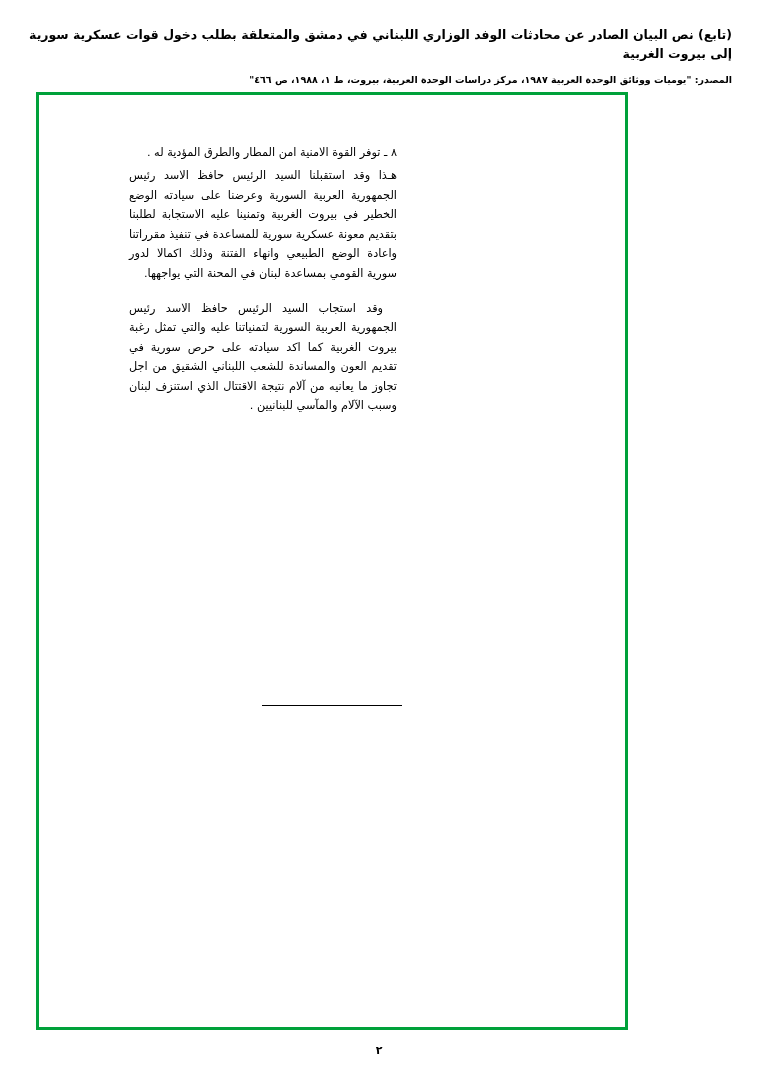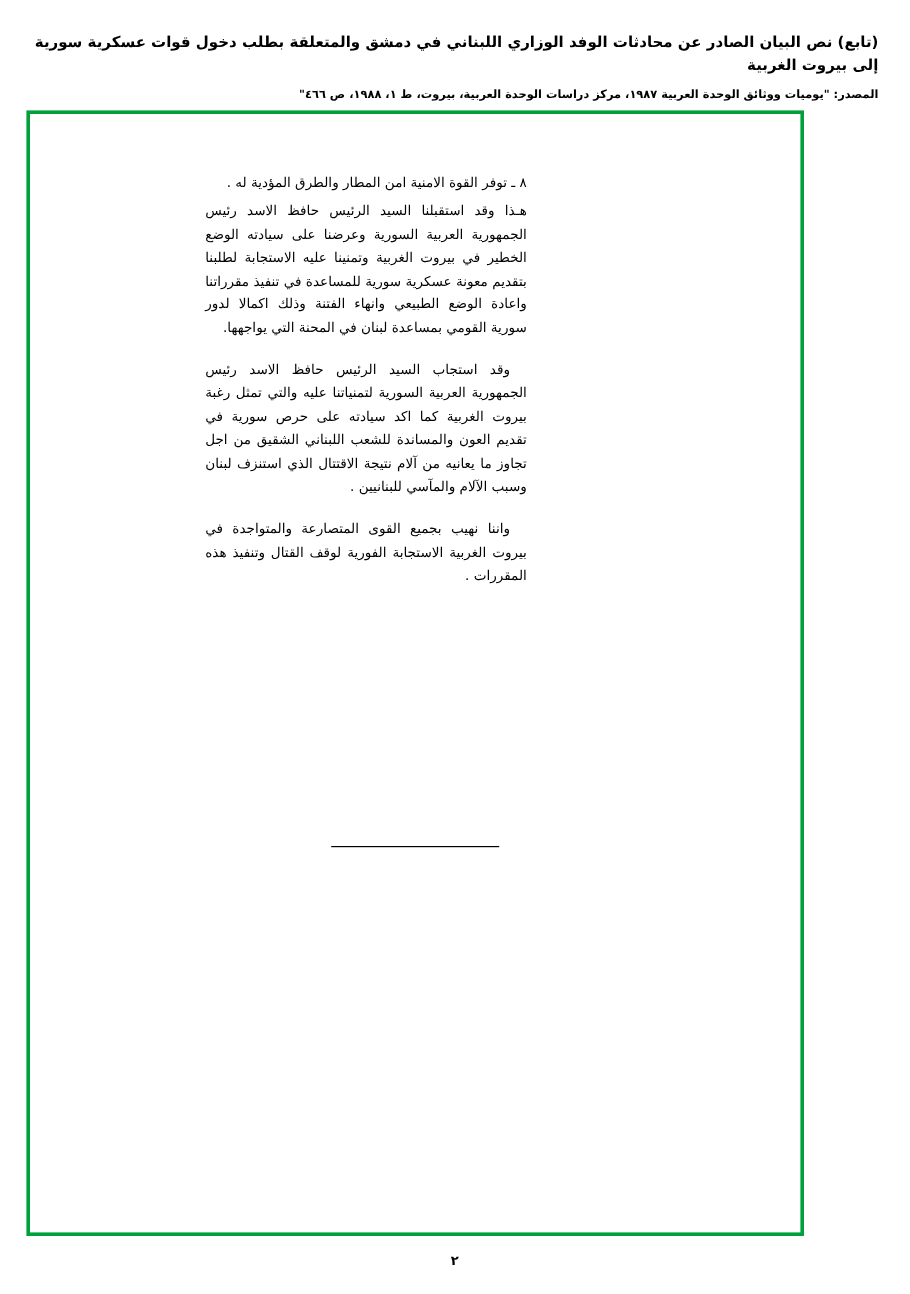--- a/index.html
+++ b/index.html
@@ -39,23 +39,23 @@
     font-family: "DejaVu Sans", sans-serif;
     font-weight: bold;
     font-size: 9.5px;
     line-height: 1.4;
     color: #000;
     direction: rtl;
     margin: 0;
   }
   .frame {
     position: absolute;
-    left: 22px;
+    left: 36px;
     top: 92px;
-    width: 648px;
+    width: 592px;
     height: 938px;
     border: 3px solid #00a13a;
     box-sizing: border-box;
     background: #ffffff;
   }
   .content {
     position: absolute;
     right: 228px;
     top: 48px;
     width: 268px;
@@ -109,20 +109,19 @@
   <div class="header-block">
     <div class="doc-title">(تابع) نص البيان الصادر عن محادثات الوفد الوزاري اللبناني في دمشق والمتعلقة بطلب دخول قوات عسكرية سورية إلى بيروت الغربية</div>
     <div class="doc-source">المصدر:  "يوميات ووثائق الوحدة العربية ١٩٨٧، مركز دراسات الوحدة العربية، بيروت، ط ١، ١٩٨٨، ص ٤٦٦"</div>
   </div>
 
   <div class="frame">
     <div class="content">
       <p class="para tight">٨ ـ توفر القوة الامنية امن المطار والطرق المؤدية له .</p>
       <p class="para gap-lg">هـذا وقد استقبلنا السيد الرئيس حافظ الاسد رئيس الجمهورية العربية السورية وعرضنا على سيادته الوضع الخطير في بيروت الغربية وتمنينا عليه الاستجابة لطلبنا بتقديم معونة عسكرية سورية للمساعدة في تنفيذ مقرراتنا واعادة الوضع الطبيعي وانهاء الفتنة وذلك اكمالا لدور سورية القومي بمساعدة لبنان في المحنة التي يواجهها.</p>
       <p class="para gap-lg indent">وقد استجاب السيد الرئيس حافظ الاسد رئيس الجمهورية العربية السورية لتمنياتنا عليه والتي تمثل رغبة بيروت الغربية كما اكد سيادته على حرص سورية في تقديم العون والمساندة للشعب اللبناني الشقيق من اجل تجاوز ما يعانيه من آلام نتيجة الاقتتال الذي استنزف لبنان وسبب الآلام والمآسي للبنانيين .</p>
-      <p class="para indent">واننا نهيب بجميع القوى المتصارعة والمتواجدة في بيروت الغربية الاستجابة الفورية لوقف القتال وتنفيذ هذه المقررات .</p>
     </div>
     <div class="rule"></div>
   </div>
 
   <div class="page-number">٢</div>
 
 </div>
 
 </body></html>

